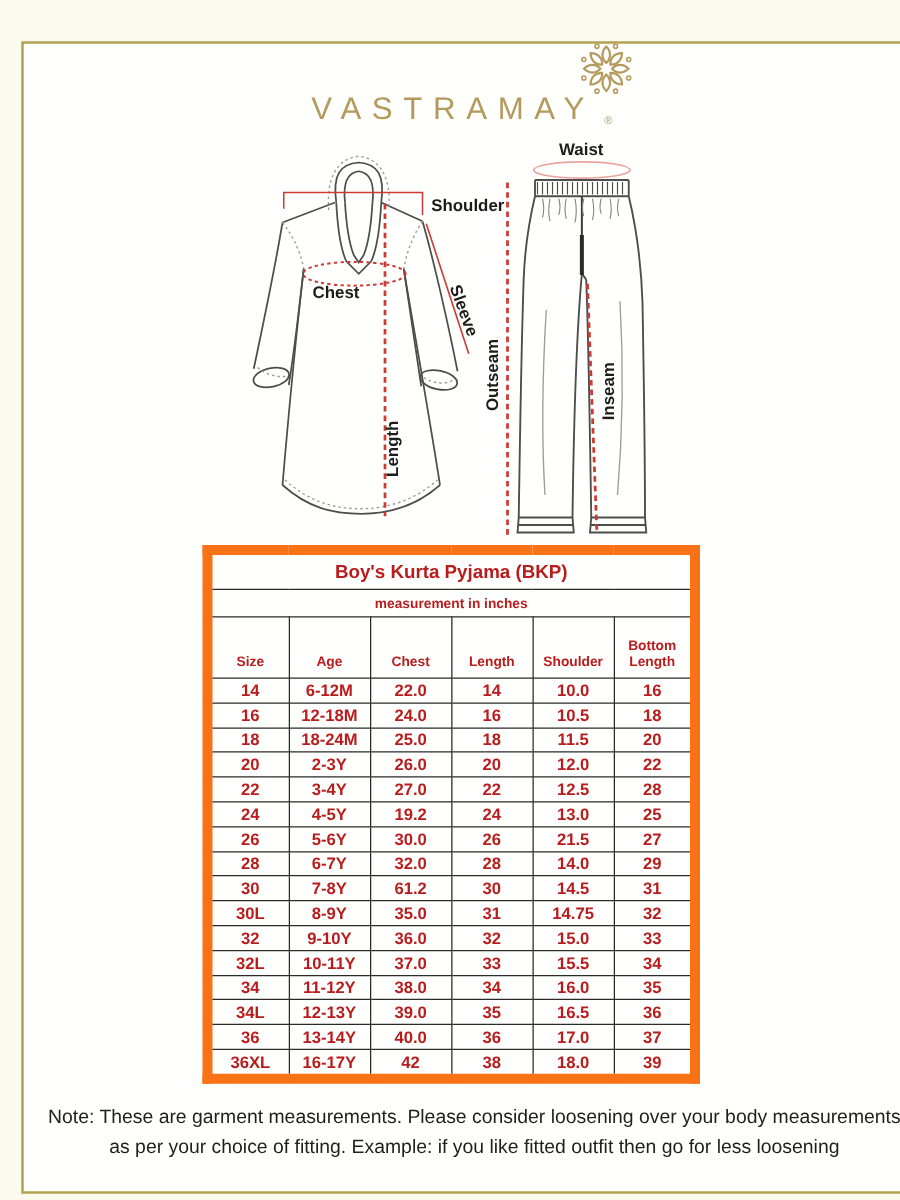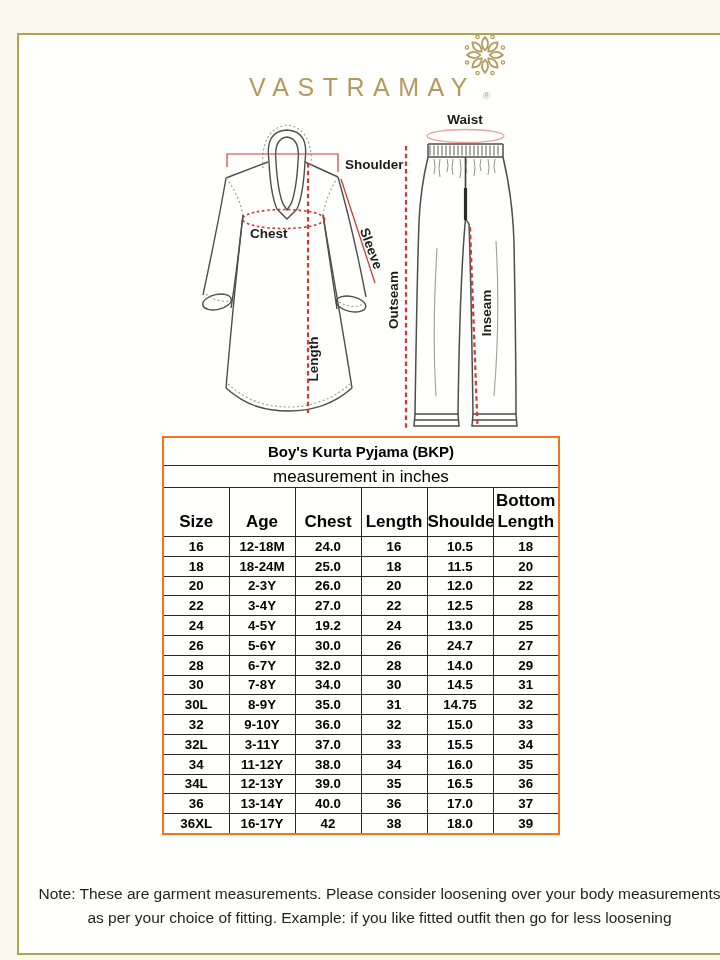--- a/index.html
+++ b/index.html
@@ -34,31 +34,31 @@
   
   .diagram{position:absolute;left:0;top:88px;}
   .diagram text{
     font-size:13.5px;font-weight:600;fill:#1c1c1c;
     font-family:"Liberation Sans", sans-serif;
   }
   
   table.size-chart{
     position:absolute;left:162px;top:420px;width:398px;
     border-collapse:collapse;table-layout:fixed;
-    font-weight:bold;color:#000000;
-    border:2px solid #f97316;
+    font-weight:bold;color:#b91c1c;
+    border:8px solid #f97316;
   }
   table.size-chart th, table.size-chart td{
     border:1.5px solid #2a2a2a;text-align:center;padding:0;
     overflow:hidden;
   }
   tr.title-row td{height:27px;font-size:15px;font-weight:bold;}
-  tr.subtitle-row td{height:21px;font-size:17px;font-weight:normal;margin-top:30px;}
+  tr.subtitle-row td{height:21px;font-size:11px;font-weight:bold;margin-top:30px;}
   tr.header-row th{
-    height:44px;font-size:17px;vertical-align:bottom;
+    height:44px;font-size:11px;vertical-align:bottom;
     padding-bottom:4px;line-height:1.25;
   }
   tr.data-row td{height:18.8px;font-size:13.3px;line-height:1;}
   
   .note{
     position:absolute;left:30px;right:30px;top:866px;
     text-align:center;font-size:15.5px;color:#1f1f1f;line-height:1.55;
   }
 </style>
 </head>
@@ -191,20 +191,28 @@
         <td colspan="6">measurement in inches</td>
       </tr>
       <tr class="header-row">
           <th>Size</th>
           <th>Age</th>
           <th>Chest</th>
           <th>Length</th>
           <th>Shoulder</th>
           <th>Bottom Length</th>
         </tr>
+    <tr class="data-row">
+          <td>14</td>
+          <td>6-12M</td>
+          <td>22.0</td>
+          <td>14</td>
+          <td>10.0</td>
+          <td>16</td>
+        </tr>
         <tr class="data-row">
           <td>16</td>
           <td>12-18M</td>
           <td>24.0</td>
           <td>16</td>
           <td>10.5</td>
           <td>18</td>
         </tr>
         <tr class="data-row">
           <td>18</td>
@@ -236,35 +244,35 @@
           <td>19.2</td>
           <td>24</td>
           <td>13.0</td>
           <td>25</td>
         </tr>
         <tr class="data-row">
           <td>26</td>
           <td>5-6Y</td>
           <td>30.0</td>
           <td>26</td>
-          <td>24.7</td>
+          <td>21.5</td>
           <td>27</td>
         </tr>
         <tr class="data-row">
           <td>28</td>
           <td>6-7Y</td>
           <td>32.0</td>
           <td>28</td>
           <td>14.0</td>
           <td>29</td>
         </tr>
         <tr class="data-row">
           <td>30</td>
           <td>7-8Y</td>
-          <td>34.0</td>
+          <td>61.2</td>
           <td>30</td>
           <td>14.5</td>
           <td>31</td>
         </tr>
         <tr class="data-row">
           <td>30L</td>
           <td>8-9Y</td>
           <td>35.0</td>
           <td>31</td>
           <td>14.75</td>
@@ -273,21 +281,21 @@
         <tr class="data-row">
           <td>32</td>
           <td>9-10Y</td>
           <td>36.0</td>
           <td>32</td>
           <td>15.0</td>
           <td>33</td>
         </tr>
         <tr class="data-row">
           <td>32L</td>
-          <td>3-11Y</td>
+          <td>10-11Y</td>
           <td>37.0</td>
           <td>33</td>
           <td>15.5</td>
           <td>34</td>
         </tr>
         <tr class="data-row">
           <td>34</td>
           <td>11-12Y</td>
           <td>38.0</td>
           <td>34</td>

